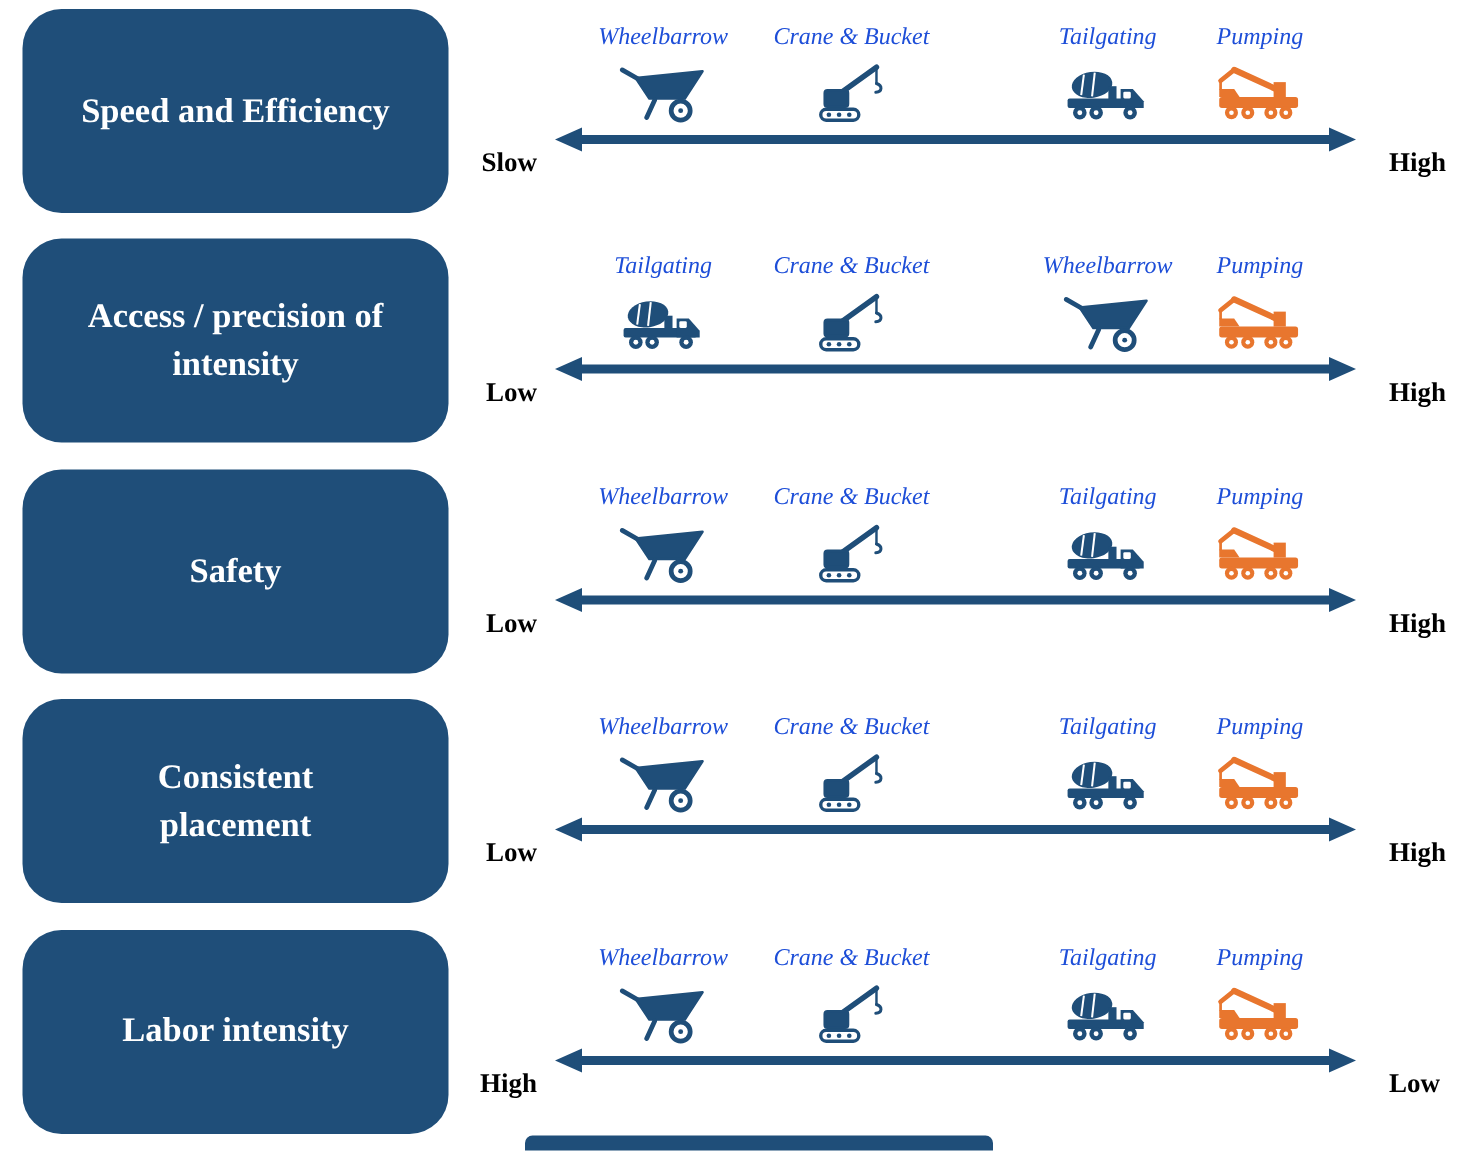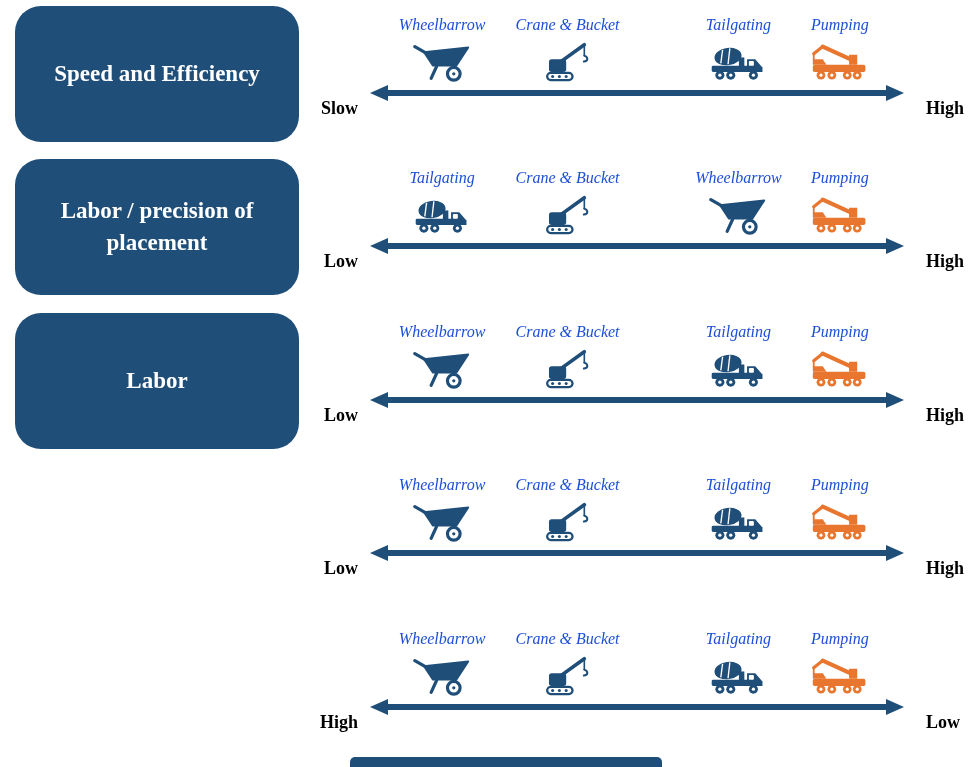--- a/index.html
+++ b/index.html
@@ -142,21 +142,21 @@
   </svg>
 </div>
       </div>
     </div>
     <div class="scale-label scale-right">High</div>
   </div>
 </section>
 
 <section class="row">
   <div class="crit-box">
-    <div class="crit-text">Labor / precision of placement</div>
+    <div class="crit-text">Access / precision of intensity</div>
   </div>
   <div class="axis">
     <div class="scale-label scale-left">Low</div>
     <div class="arrow">
       <span class="head hl"></span>
       <span class="shaft"></span>
       <span class="head hr"></span>
       <div class="slot s0">
         <div class="m-label">Tailgating</div>
         <div class="m-icon" data-color="navy">
@@ -233,21 +233,21 @@
   </svg>
 </div>
       </div>
     </div>
     <div class="scale-label scale-right">High</div>
   </div>
 </section>
 
 <section class="row">
   <div class="crit-box">
-    <div class="crit-text">Labor</div>
+    <div class="crit-text">Safety</div>
   </div>
   <div class="axis">
     <div class="scale-label scale-left">Low</div>
     <div class="arrow">
       <span class="head hl"></span>
       <span class="shaft"></span>
       <span class="head hr"></span>
       <div class="slot s0">
         <div class="m-label">Wheelbarrow</div>
         <div class="m-icon" data-color="navy">
@@ -323,20 +323,23 @@
     </g>
   </svg>
 </div>
       </div>
     </div>
     <div class="scale-label scale-right">High</div>
   </div>
 </section>
 
 <section class="row">
+  <div class="crit-box">
+    <div class="crit-text">Consistent placement</div>
+  </div>
   <div class="axis">
     <div class="scale-label scale-left">Low</div>
     <div class="arrow">
       <span class="head hl"></span>
       <span class="shaft"></span>
       <span class="head hr"></span>
       <div class="slot s0">
         <div class="m-label">Wheelbarrow</div>
         <div class="m-icon" data-color="navy">
   <svg viewBox="0 0 64 44" xmlns="http://www.w3.org/2000/svg">
@@ -411,20 +414,23 @@
     </g>
   </svg>
 </div>
       </div>
     </div>
     <div class="scale-label scale-right">High</div>
   </div>
 </section>
 
 <section class="row">
+  <div class="crit-box">
+    <div class="crit-text">Labor intensity</div>
+  </div>
   <div class="axis">
     <div class="scale-label scale-left">High</div>
     <div class="arrow">
       <span class="head hl"></span>
       <span class="shaft"></span>
       <span class="head hr"></span>
       <div class="slot s0">
         <div class="m-label">Wheelbarrow</div>
         <div class="m-icon" data-color="navy">
   <svg viewBox="0 0 64 44" xmlns="http://www.w3.org/2000/svg">

